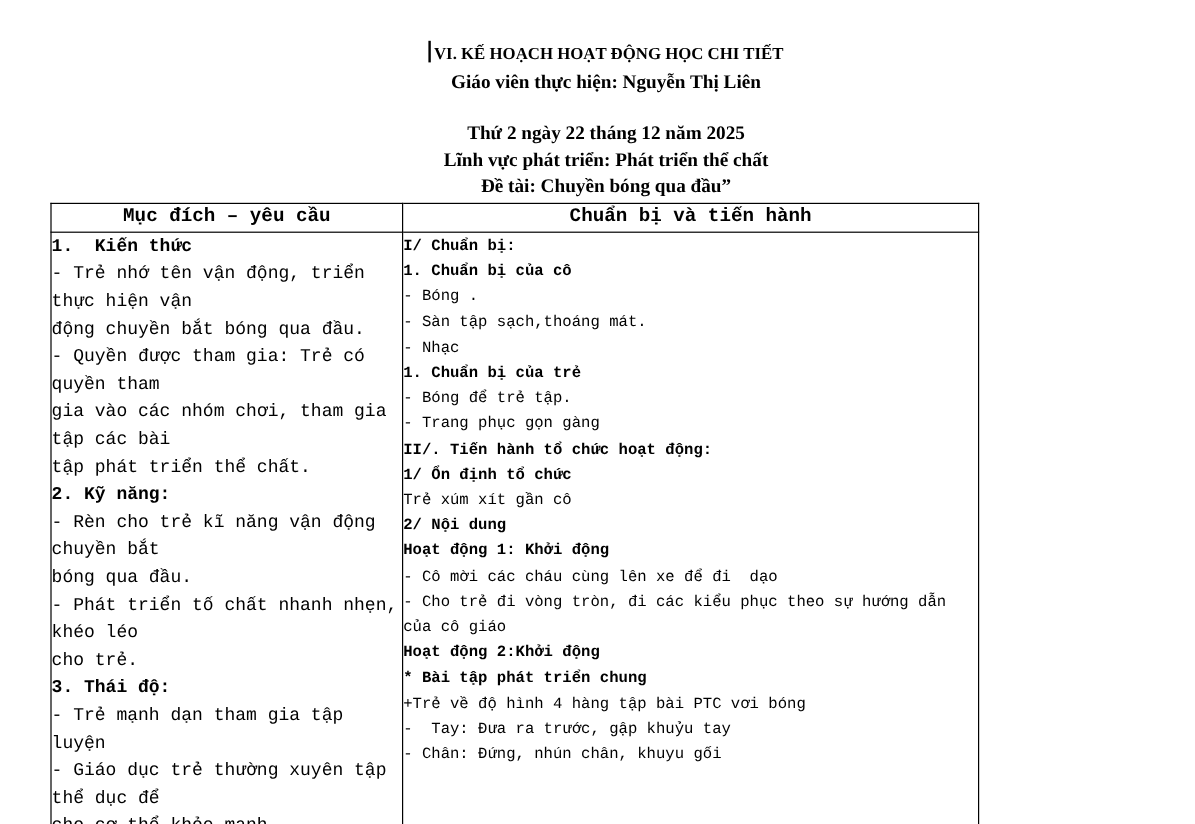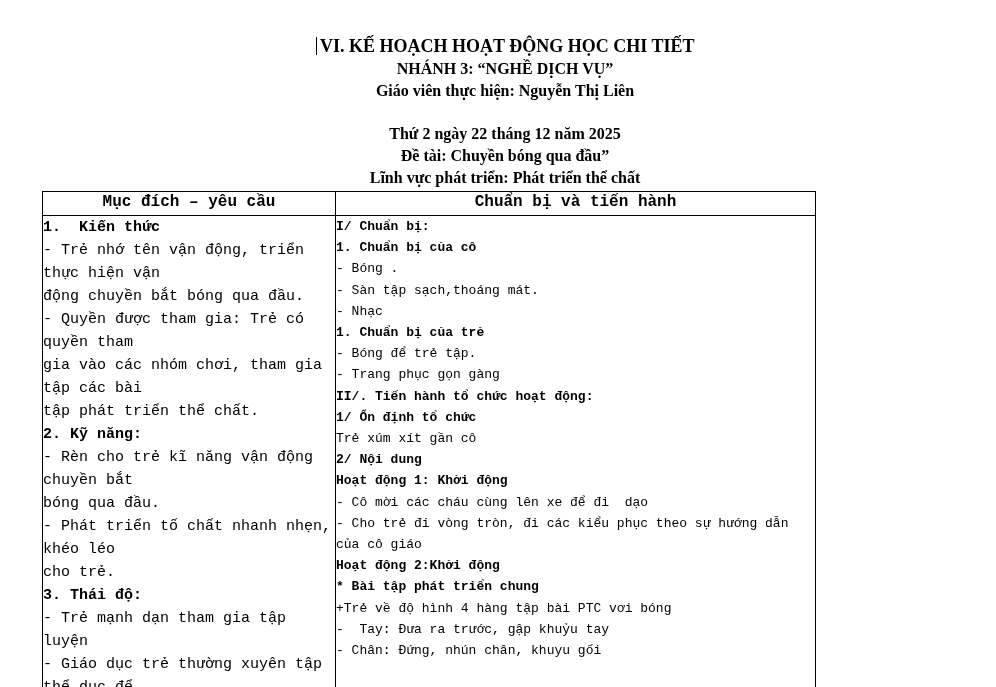--- a/index.html
+++ b/index.html
@@ -23,21 +23,21 @@
     text-align: center;
   }
   .head-block p {
     margin: 0;
     font-weight: bold;
     font-size: 16px;
     line-height: 22px;
     white-space: pre-wrap;
   }
   .head-block p.doc-title {
-    font-size: 18px;
+    font-size: 14px;
     line-height: 24px;
   }
   .caret {
     display: inline-block;
     width: 1.5px;
     height: 18px;
     background: #000;
     margin-right: 3px;
     vertical-align: -3px;
   }
@@ -84,26 +84,25 @@
     font-weight: bold;
   }
 </style>
 </head>
 <body>
 
 <div class="doc">
 
   <div class="head-block">
     <p class="doc-title"><span class="caret"></span><span>VI. KẾ HOẠCH HOẠT ĐỘNG HỌC CHI TIẾT</span></p>
-    <p>NHÁNH 3: “NGHỀ DỊCH VỤ”</p>
     <p>Giáo viên thực hiện: Nguyễn Thị Liên</p>
     <div class="head-gap"></div>
     <p>Thứ 2 ngày 22 tháng 12 năm 2025</p>
+    <p>Lĩnh vực phát triển: Phát triển thể chất</p>
     <p>Đề tài: Chuyền bóng qua đầu”</p>
-    <p>Lĩnh vực phát triển: Phát triển thể chất</p>
   </div>
 
   <table class="lesson-table">
     <colgroup>
       <col style="width:293px">
       <col>
     </colgroup>
     <thead>
       <tr>
         <th>Mục đích – yêu cầu</th>

